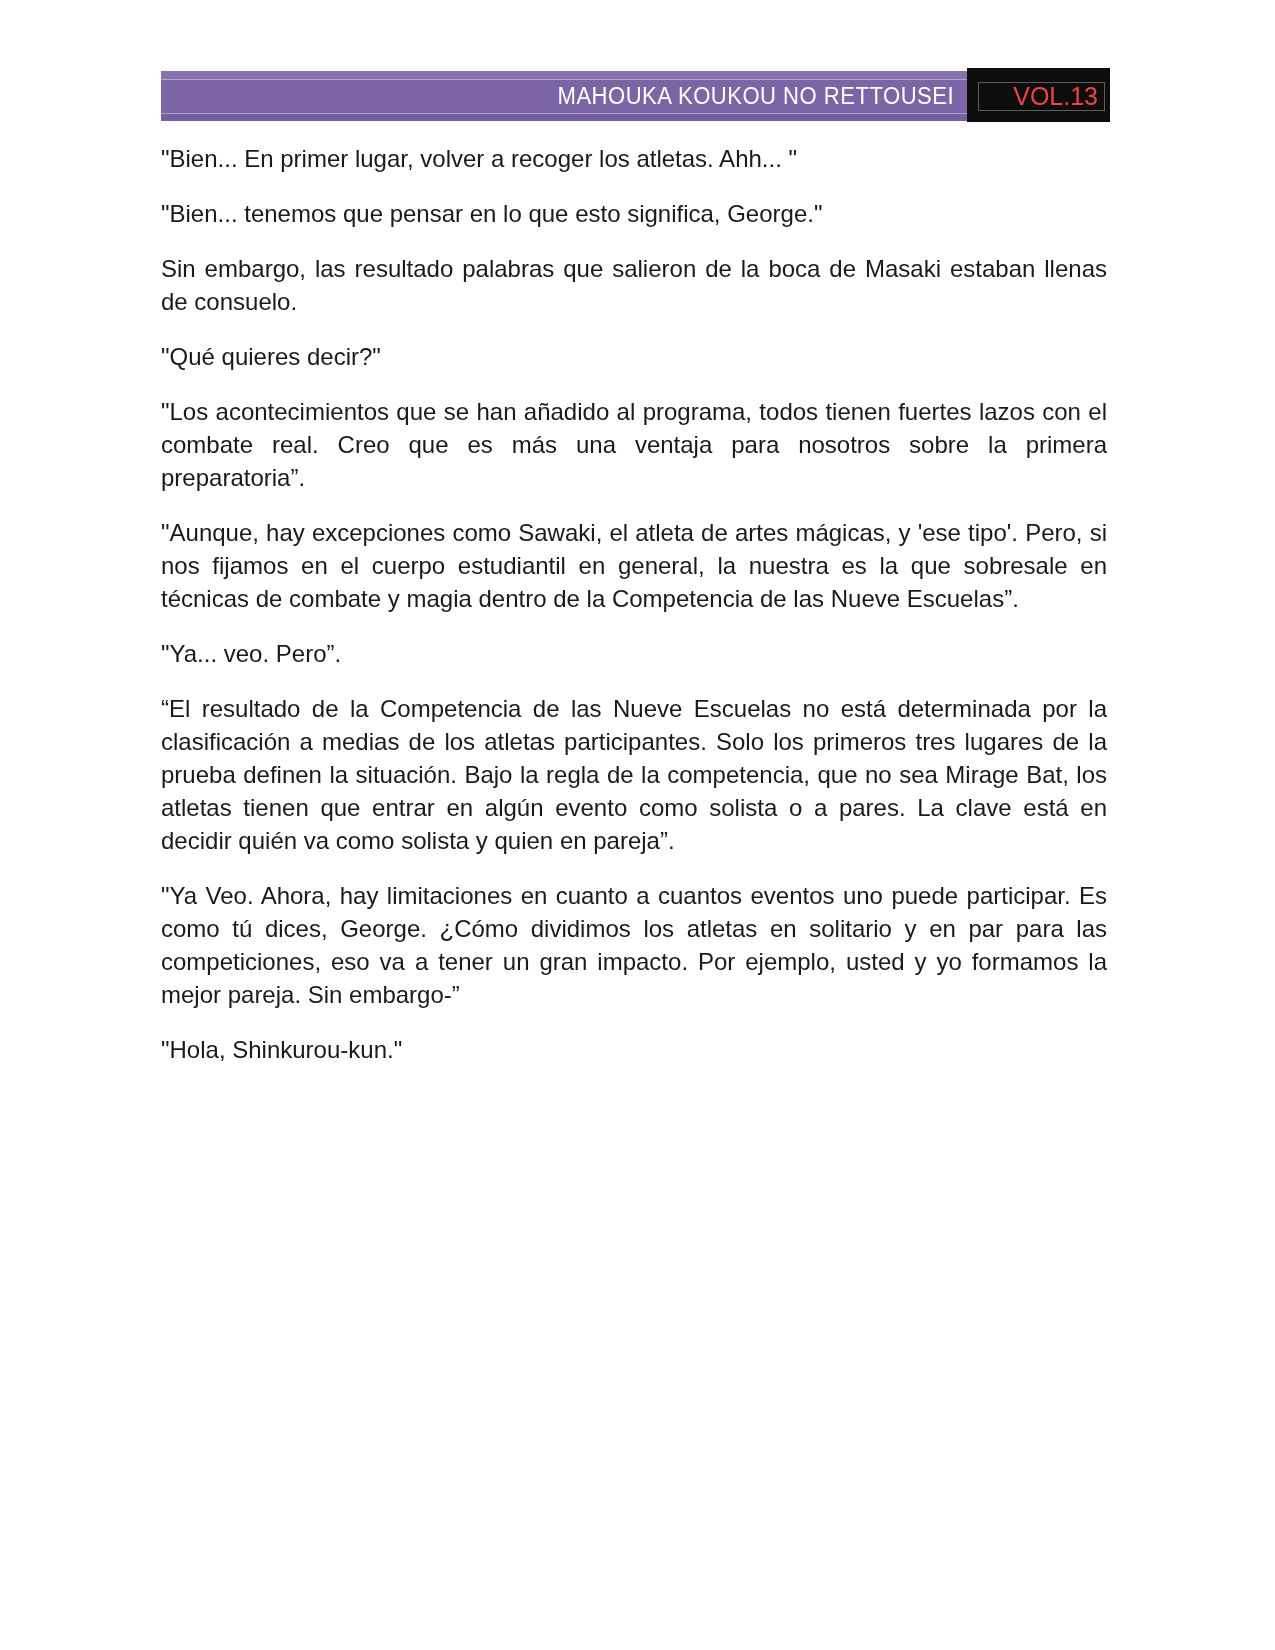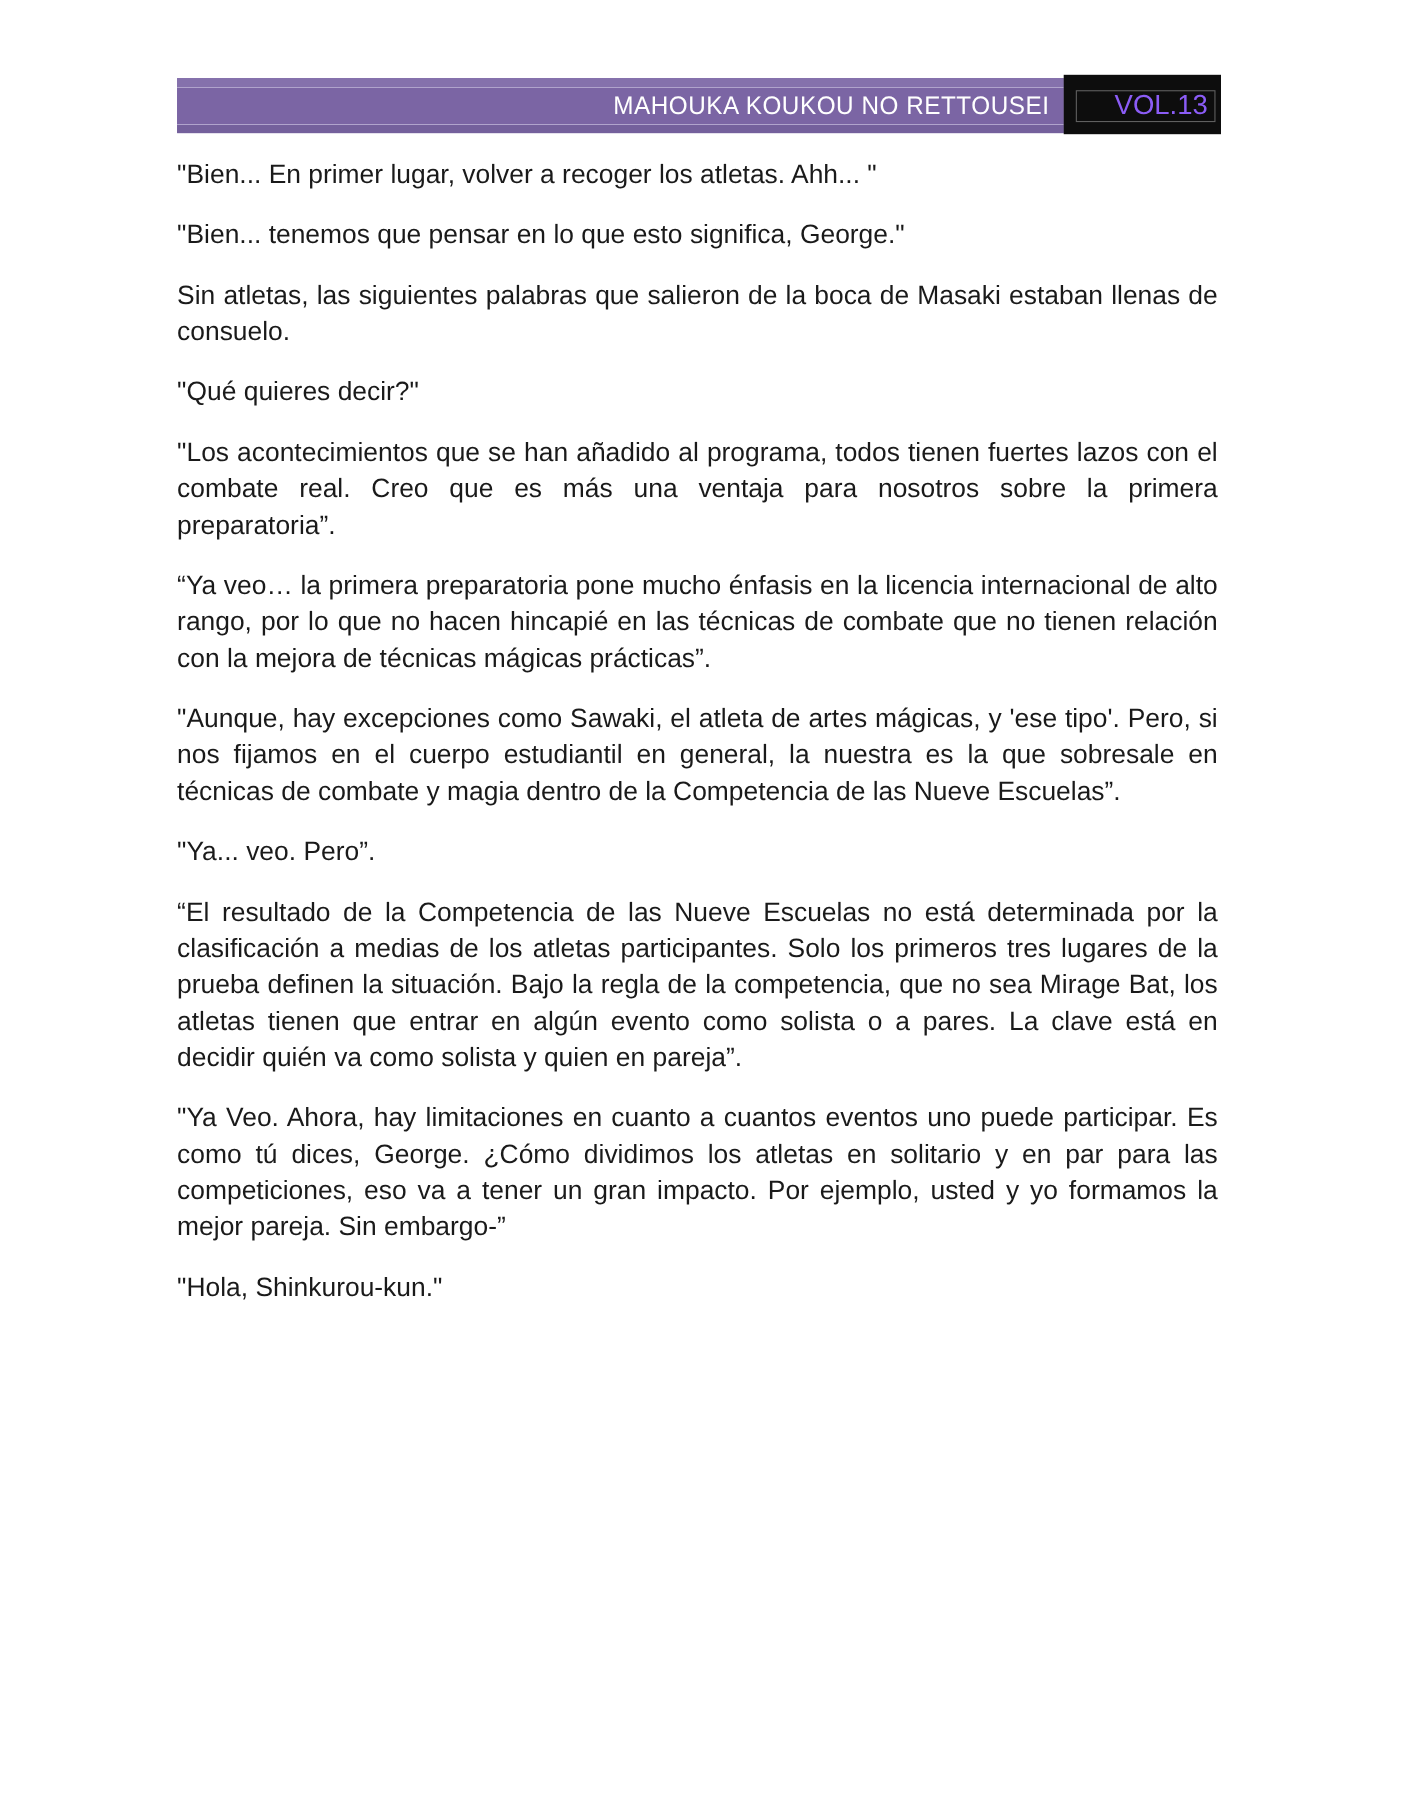--- a/index.html
+++ b/index.html
@@ -55,21 +55,21 @@
   .vol-frame {
     position: absolute;
     left: 11px; right: 5px; top: 14px; bottom: 11px;
     border: 1px solid #5f5f5f;
     display: flex;
     align-items: center;
     justify-content: flex-end;
     padding-right: 6px;
   }
   .vol-label {
-    color: #8b5cf6;
+    color: #ef4444;
     font-size: 25px;
     white-space: nowrap;
   }
 
   
   .text-area {
     position: absolute;
     left: 161px; top: 142px;
     width: 946px;
     font-size: 24px;
@@ -95,24 +95,23 @@
       <div class="vol-frame">
         <span class="vol-label">VOL.13</span>
       </div>
     </div>
   </div>
 
   <div class="text-area" style="color: rgb(26, 26, 26);">
 
   <p>"Bien... En primer lugar, volver a recoger los atletas. Ahh... "</p>
       <p>"Bien... tenemos que pensar en lo que esto significa, George."</p>
-      <p>Sin atletas, las siguientes palabras que salieron de la boca de Masaki estaban llenas de consuelo.</p>
+      <p>Sin embargo, las resultado palabras que salieron de la boca de Masaki estaban llenas de consuelo.</p>
       <p>"Qué quieres decir?"</p>
       <p>"Los acontecimientos que se han añadido al programa, todos tienen fuertes lazos con el combate real. Creo que es más una ventaja para nosotros sobre la primera preparatoria”.</p>
-      <p>“Ya veo… la primera preparatoria pone mucho énfasis en la licencia internacional de alto rango, por lo que no hacen hincapié en las técnicas de combate que no tienen relación con la mejora de técnicas mágicas prácticas”.</p>
       <p>"Aunque, hay excepciones como Sawaki, el atleta de artes mágicas, y 'ese tipo'. Pero, si nos fijamos en el cuerpo estudiantil en general, la nuestra es la que sobresale en técnicas de combate y magia dentro de la Competencia de las Nueve Escuelas”.</p>
       <p>"Ya... veo. Pero”.</p>
       <p>“El resultado de la Competencia de las Nueve Escuelas no está determinada por la clasificación a medias de los atletas participantes. Solo los primeros tres lugares de la prueba definen la situación. Bajo la regla de la competencia, que no sea Mirage Bat, los atletas tienen que entrar en algún evento como solista o a pares. La clave está en decidir quién va como solista y quien en pareja”.</p>
       <p>"Ya Veo. Ahora, hay limitaciones en cuanto a cuantos eventos uno puede participar. Es como tú dices, George. ¿Cómo dividimos los atletas en solitario y en par para las competiciones, eso va a tener un gran impacto. Por ejemplo, usted y yo formamos la mejor pareja. Sin embargo-”</p>
       <p>"Hola, Shinkurou-kun."</p>
     </div>
 
 </div>
 
 </body></html>

